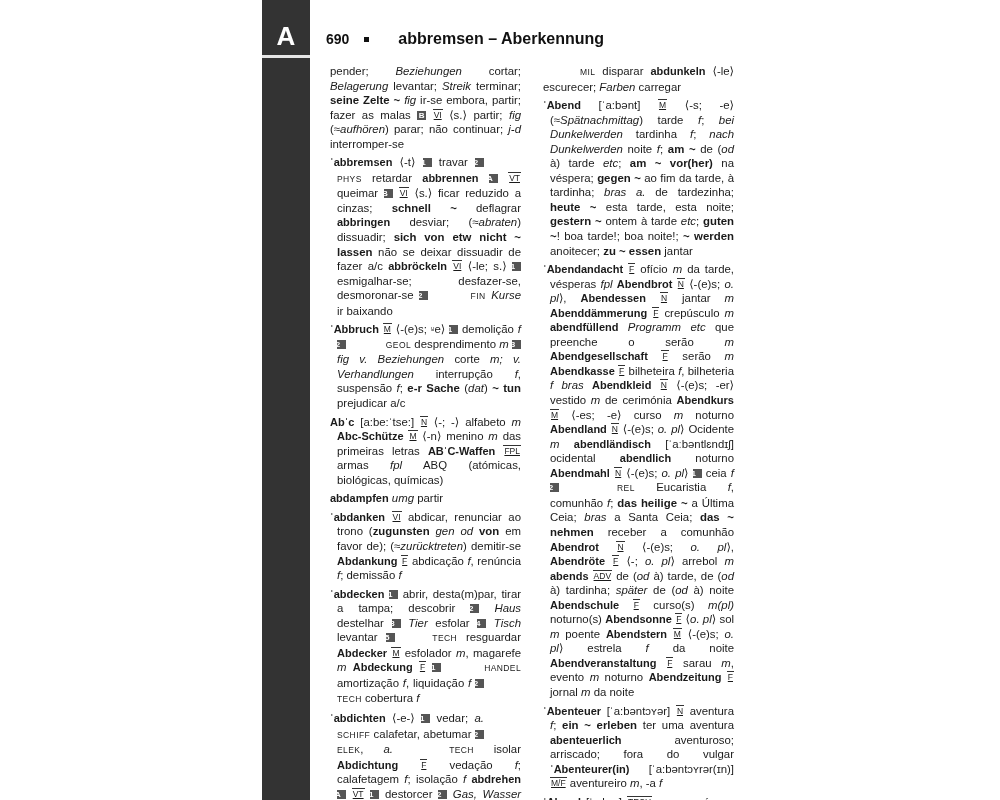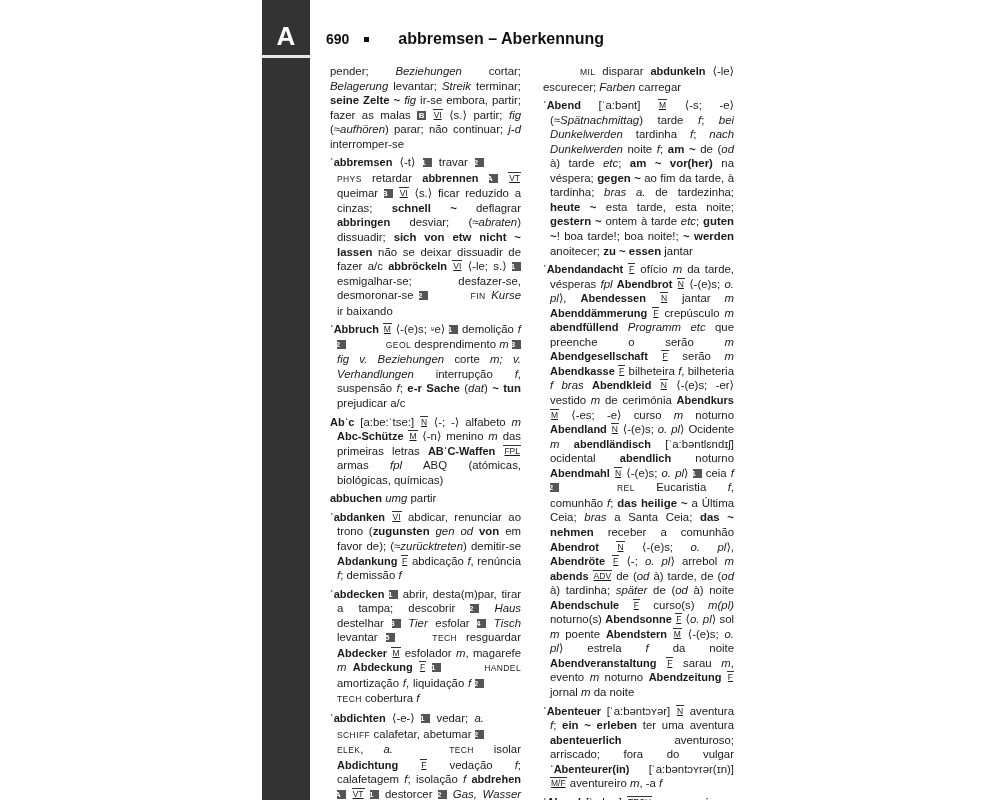--- a/index.html
+++ b/index.html
@@ -53,21 +53,21 @@
   <span class="page-num">690</span>
   <span class="head-sep"></span>
   <span class="head-range">abbremsen – Aberkennung</span>
 </div>
 
 <div class="column col-left">
     <p class="entry cont">pender; <span class="i">Beziehungen</span> cortar; <span class="i">Belagerung</span> levantar; <span class="i">Streik</span> terminar; <span class="b">seine Zelte ~ </span><span class="i">fig</span> ir-se embora, partir; fazer as malas <span class="box">B</span> <span class="gl">VI</span> ⟨s.⟩ partir; <span class="i">fig</span> (<span class="i">≈aufhören</span>) parar; não continuar; <span class="i">j-d</span> interromper-se</p>
     <p class="entry"><span class="hw">ˈabbremsen</span> ⟨-t⟩ <span class="box">1</span> travar <span class="box">2</span><span class="sc"> PHYS</span> retardar <span class="hw">abbrennen</span> <span class="box">A</span> <span class="gl">VT</span> queimar <span class="box">B</span> <span class="gl">VI</span> ⟨s.⟩ ficar reduzido a cinzas; <span class="b">schnell ~</span> deflagrar <span class="hw">abbringen</span> desviar; (<span class="i">≈abraten</span>) dissuadir; <span class="b">sich von etw nicht ~ lassen</span> não se deixar dissuadir de fazer a/c <span class="hw">abbröckeln</span> <span class="gl">VI</span> ⟨-le; s.⟩ <span class="box">1</span> esmigalhar-se; desfazer-se, desmoronar-se <span class="box">2</span><span class="sc"> FIN</span> <span class="i">Kurse</span> ir baixando</p>
     <p class="entry"><span class="hw">ˈAbbruch</span> <span class="gl">M</span> ⟨-(e)s; ⸚e⟩ <span class="box">1</span> demolição <span class="i">f</span> <span class="box">2</span><span class="sc"> GEOL</span> desprendimento <span class="i">m</span> <span class="box">3</span> <span class="i">fig v. Beziehungen</span> corte <span class="i">m; v. Verhandlungen</span> interrupção <span class="i">f</span>, suspensão <span class="i">f</span>; <span class="b">e-r Sache</span> (<span class="i">dat</span>) <span class="b">~ tun</span> prejudicar a/c</p>
     <p class="entry"><span class="hw">Abˈc</span> [a:be:ˈtse:] <span class="gl">N</span> ⟨-; -⟩ alfabeto <span class="i">m</span> <span class="hw">Abc-Schütze</span> <span class="gl">M</span> ⟨-n⟩ menino <span class="i">m</span> das primeiras letras <span class="hw">ABˈC-Waffen</span> <span class="gl">FPL</span> armas <span class="i">fpl</span> ABQ (atómicas, biológicas, químicas)</p>
-    <p class="entry"><span class="hw">abbuchen</span> <span class="i">umg</span> partir</p>
+    <p class="entry"><span class="hw">abdampfen</span> <span class="i">umg</span> partir</p>
     <p class="entry"><span class="hw">ˈabdanken</span> <span class="gl">VI</span> abdicar, renunciar ao trono (<span class="b">zugunsten</span> <span class="i">gen od</span> <span class="b">von</span> em favor de); (<span class="i">≈zurücktreten</span>) demitir-se <span class="hw">Abdankung</span> <span class="gl">F</span> abdicação <span class="i">f</span>, renúncia <span class="i">f</span>; demissão <span class="i">f</span></p>
     <p class="entry"><span class="hw">ˈabdecken</span> <span class="box">1</span> abrir, desta(m)par, tirar a tampa; descobrir <span class="box">2</span> <span class="i">Haus</span> destelhar <span class="box">3</span> <span class="i">Tier</span> esfolar <span class="box">4</span> <span class="i">Tisch</span> levantar <span class="box">5</span><span class="sc">TECH</span> resguardar <span class="hw">Abdecker</span> <span class="gl">M</span> esfolador <span class="i">m</span>, magarefe <span class="i">m</span> <span class="hw">Abdeckung</span> <span class="gl">F</span> <span class="box">1</span><span class="sc"> HANDEL</span> amortização <span class="i">f</span>, liquidação <span class="i">f</span> <span class="box">2</span><span class="sc"> TECH</span> cobertura <span class="i">f</span></p>
     <p class="entry"><span class="hw">ˈabdichten</span> ⟨-e-⟩ <span class="box">1</span> vedar; <span class="i">a.</span><span class="sc"> SCHIFF</span> calafetar, abetumar <span class="box">2</span><span class="sc"> ELEK</span>, <span class="i">a.</span><span class="sc"> TECH</span> isolar <span class="hw">Abdichtung</span> <span class="gl">F</span> vedação <span class="i">f</span>; calafetagem <span class="i">f</span>; isolação <span class="i">f</span> <span class="hw">abdrehen</span> <span class="box">A</span> <span class="gl">VT</span> <span class="box">1</span> destorcer <span class="box">2</span> <span class="i">Gas, Wasser</span> fechar   forçar   mudar de rumo; afastar-se; retirar</p>
   </div>
 <div class="column col-right">
     <p class="entry cont"><span class="sc">MIL</span> disparar <span class="hw">abdunkeln</span> ⟨-le⟩ escurecer; <span class="i">Farben</span> carregar</p>
     <p class="entry"><span class="hw">ˈAbend</span> [ˈa:bənt] <span class="gl">M</span> ⟨-s; -e⟩ (<span class="i">≈Spätnachmittag</span>) tarde <span class="i">f</span>; <span class="i">bei Dunkelwerden</span> tardinha <span class="i">f</span>; <span class="i">nach Dunkelwerden</span> noite <span class="i">f</span>; <span class="b">am ~</span> de (<span class="i">od</span> à) tarde <span class="i">etc</span>; <span class="b">am ~ vor(her)</span> na véspera; <span class="b">gegen ~</span> ao fim da tarde, à tardinha; <span class="i">bras a.</span> de tardezinha; <span class="b">heute ~</span> esta tarde, esta noite; <span class="b">gestern ~</span> ontem à tarde <span class="i">etc</span>; <span class="b">guten ~</span>! boa tarde!; boa noite!; <span class="b">~ werden</span> anoitecer; <span class="b">zu ~ essen</span> jantar</p>
     <p class="entry"><span class="hw">ˈAbendandacht</span> <span class="gl">F</span> ofício <span class="i">m</span> da tarde, vésperas <span class="i">fpl</span> <span class="hw">Abendbrot</span> <span class="gl">N</span> ⟨-(e)s; <span class="i">o. pl</span>⟩, <span class="hw">Abendessen</span> <span class="gl">N</span> jantar <span class="i">m</span> <span class="hw">Abenddämmerung</span> <span class="gl">F</span> crepúsculo <span class="i">m</span> <span class="hw">abendfüllend</span> <span class="i">Programm etc</span> que preenche o serão <span class="i">m</span> <span class="hw">Abendgesellschaft</span> <span class="gl">F</span> serão <span class="i">m</span> <span class="hw">Abendkasse</span> <span class="gl">F</span> bilheteira <span class="i">f</span>, bilheteria <span class="i">f bras</span> <span class="hw">Abendkleid</span> <span class="gl">N</span> ⟨-(e)s; -er⟩ vestido <span class="i">m</span> de cerimónia <span class="hw">Abendkurs</span> <span class="gl">M</span> ⟨-es; -e⟩ curso <span class="i">m</span> noturno <span class="hw">Abendland</span> <span class="gl">N</span> ⟨-(e)s; <span class="i">o. pl</span>⟩ Ocidente <span class="i">m</span> <span class="hw">abendländisch</span> [ˈaːbəntlɛndɪʃ] ocidental <span class="hw">abendlich</span> noturno <span class="hw">Abendmahl</span> <span class="gl">N</span> ⟨-(e)s; <span class="i">o. pl</span>⟩ <span class="box">1</span> ceia <span class="i">f</span> <span class="box">2</span><span class="sc"> REL</span> Eucaristia <span class="i">f</span>, comunhão <span class="i">f</span>; <span class="b">das heilige ~</span> a Última Ceia; <span class="i">bras</span> a Santa Ceia; <span class="b">das ~ nehmen</span> receber a comunhão <span class="hw">Abendrot</span> <span class="gl">N</span> ⟨-(e)s; <span class="i">o. pl</span>⟩, <span class="hw">Abendröte</span> <span class="gl">F</span> ⟨-; <span class="i">o. pl</span>⟩ arrebol <span class="i">m</span> <span class="hw">abends</span> <span class="gl">ADV</span> de (<span class="i">od</span> à) tarde, de (<span class="i">od</span> à) tardinha; <span class="i">später</span> de (<span class="i">od</span> à) noite <span class="hw">Abendschule</span> <span class="gl">F</span> curso(s) <span class="i">m(pl)</span> noturno(s) <span class="hw">Abendsonne</span> <span class="gl">F</span> ⟨<span class="i">o. pl</span>⟩ sol <span class="i">m</span> poente <span class="hw">Abendstern</span> <span class="gl">M</span> ⟨-(e)s; <span class="i">o. pl</span>⟩ estrela <span class="i">f</span> da noite <span class="hw">Abendveranstaltung</span> <span class="gl">F</span> sarau <span class="i">m</span>, evento <span class="i">m</span> noturno <span class="hw">Abendzeitung</span> <span class="gl">F</span> jornal <span class="i">m</span> da noite</p>
     <p class="entry"><span class="hw">ˈAbenteuer</span> [ˈa:bəntɔʏər] <span class="gl">N</span> aventura <span class="i">f</span>; <span class="b">ein ~ erleben</span> ter uma aventura <span class="hw">abenteuerlich</span> aventuroso; arriscado; fora do vulgar <span class="hw">ˈAbenteurer(in)</span> [ˈa:bəntɔʏrər(ɪn)] <span class="gl">M/F</span> aventureiro <span class="i">m</span>, -a <span class="i">f</span></p>
     <p class="entry"><span class="hw">ˈAbend</span> [ˈa:bər] <span class="gl">TECH</span> mas, porém; <span class="b">~ nein</span>! mas não!; <span class="b">~ jantar</span>! claro que sim!; <span class="b">oder ~</span> ou então</p>

